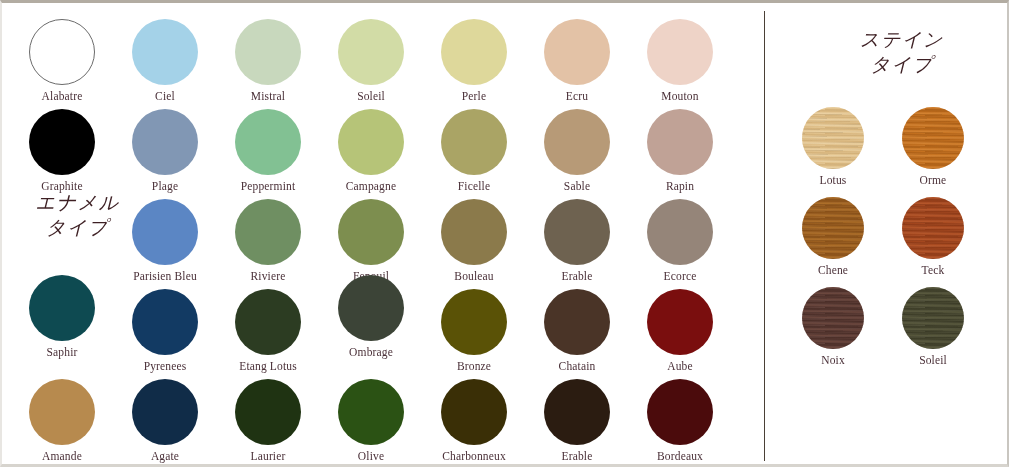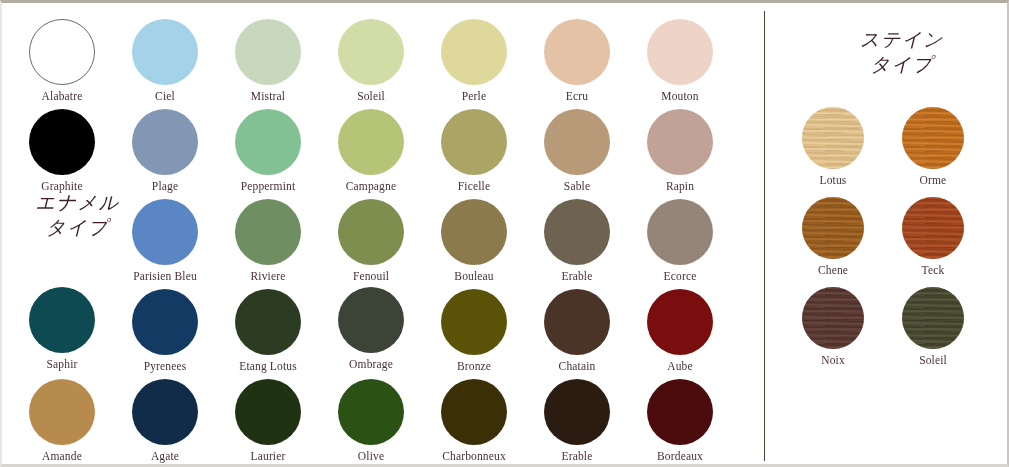--- a/index.html
+++ b/index.html
@@ -178,33 +178,33 @@
         <span class="cap">Bouleau</span>
       </div>
       <div class="cell" style="left: 523px; top: 196px;">
         <span class="disc" style="background: rgb(110, 98, 80);"></span>
         <span class="cap">Erable</span>
       </div>
       <div class="cell" style="left: 626px; top: 196px;">
         <span class="disc" style="background: rgb(149, 133, 121);"></span>
         <span class="cap">Ecorce</span>
       </div>
-      <div class="cell" style="left: 8px; top: 284px;">
+      <div class="cell" style="left: 8px; top: 272px;">
         <span class="disc" style="background: rgb(14, 74, 81);"></span>
         <span class="cap">Saphir</span>
       </div>
       <div class="cell" style="left: 111px; top: 286px;">
         <span class="disc" style="background: rgb(18, 58, 99);"></span>
         <span class="cap">Pyrenees</span>
       </div>
       <div class="cell" style="left: 214px; top: 286px;">
         <span class="disc" style="background: rgb(44, 60, 34);"></span>
         <span class="cap">Etang Lotus</span>
       </div>
-      <div class="cell" style="left: 317px; top: 284px;">
+      <div class="cell" style="left: 317px; top: 272px;">
         <span class="disc" style="background: rgb(60, 68, 55);"></span>
         <span class="cap">Ombrage</span>
       </div>
       <div class="cell" style="left: 420px; top: 286px;">
         <span class="disc" style="background: rgb(90, 82, 6);"></span>
         <span class="cap">Bronze</span>
       </div>
       <div class="cell" style="left: 523px; top: 286px;">
         <span class="disc" style="background: rgb(74, 52, 39);"></span>
         <span class="cap">Chatain</span>

